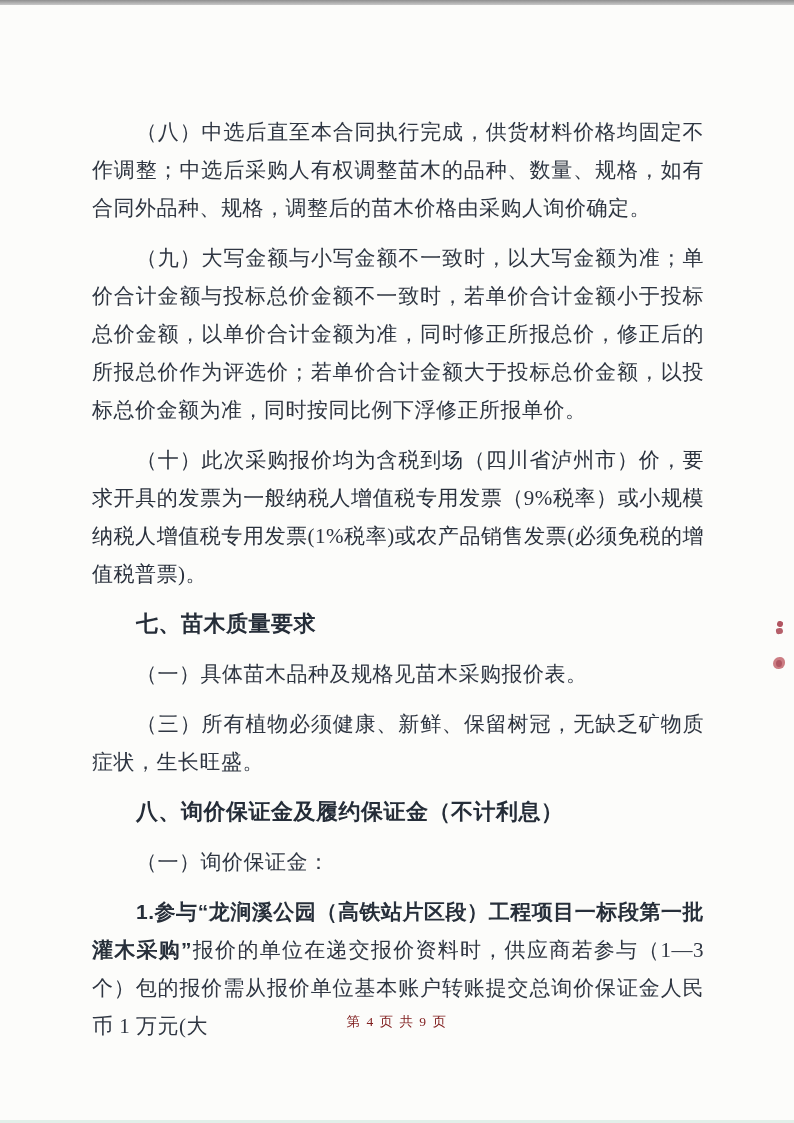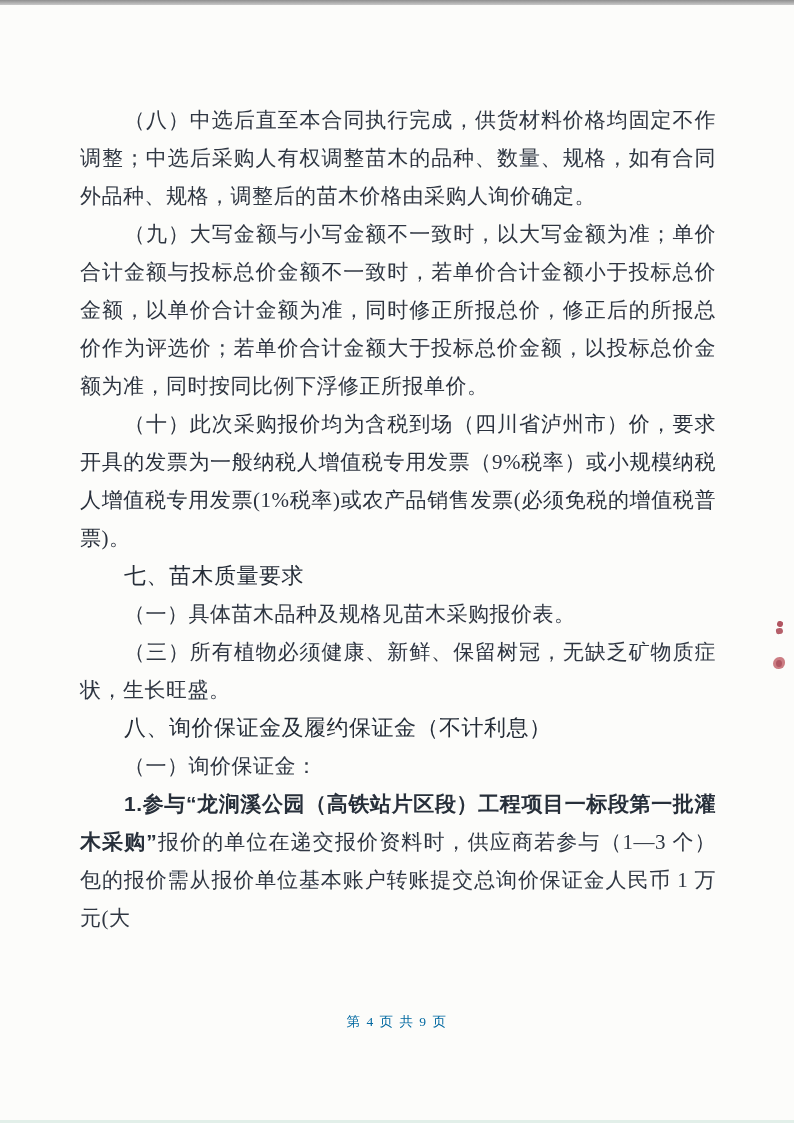--- a/index.html
+++ b/index.html
@@ -26,26 +26,26 @@
     position:absolute;
     left:80px;top:101px;width:636px;
     color:#2f3642;
     font-size:21px;
     line-height:38px;
     text-align:justify;
     text-align-last:left;
     letter-spacing:0.5px;
   }
   .content p{
-    margin:0;
+    margin:12px;
     text-indent:44px;
   }
   .heading{
     font-family:"Liberation Sans","DejaVu Sans",sans-serif;
-    font-weight:400;
+    font-weight:700;
     color:#252d38;
     font-size:22px;
   }
   .bold-serif{
     font-weight:400;
     color:#2a313d;
   }
   .bold-hei{
     font-family:"Liberation Sans","DejaVu Sans",sans-serif;
     font-weight:700;
@@ -53,21 +53,21 @@
   }
   .bold-num{
     font-weight:400;
   }
   .footer{
     position:absolute;
     left:0;right:0;top:1013px;
     text-align:center;
     font-size:13.5px;
     letter-spacing:1.5px;
-    color:#0369a1;
+    color:#7f1d1d;
   }
   .ink{position:absolute;}
   .ink-1a{left:777px;top:621px;width:6px;height:6px;background:#a84350;border-radius:55% 45% 50% 60%;transform:rotate(12deg);opacity:.9;}
   .ink-1b{left:776px;top:628px;width:7px;height:6px;background:#a84350;border-radius:45% 55% 60% 45%;transform:rotate(-8deg);opacity:.85;}
   .ink-2{left:773px;top:657px;width:12px;height:12px;background:#c76f76;border-radius:60% 45% 55% 50%;opacity:.9;}
   .ink-2c{left:776px;top:660px;width:6px;height:7px;background:#ad525e;border-radius:50%;opacity:.9;}
 </style>
 </head>
 <body>
 

